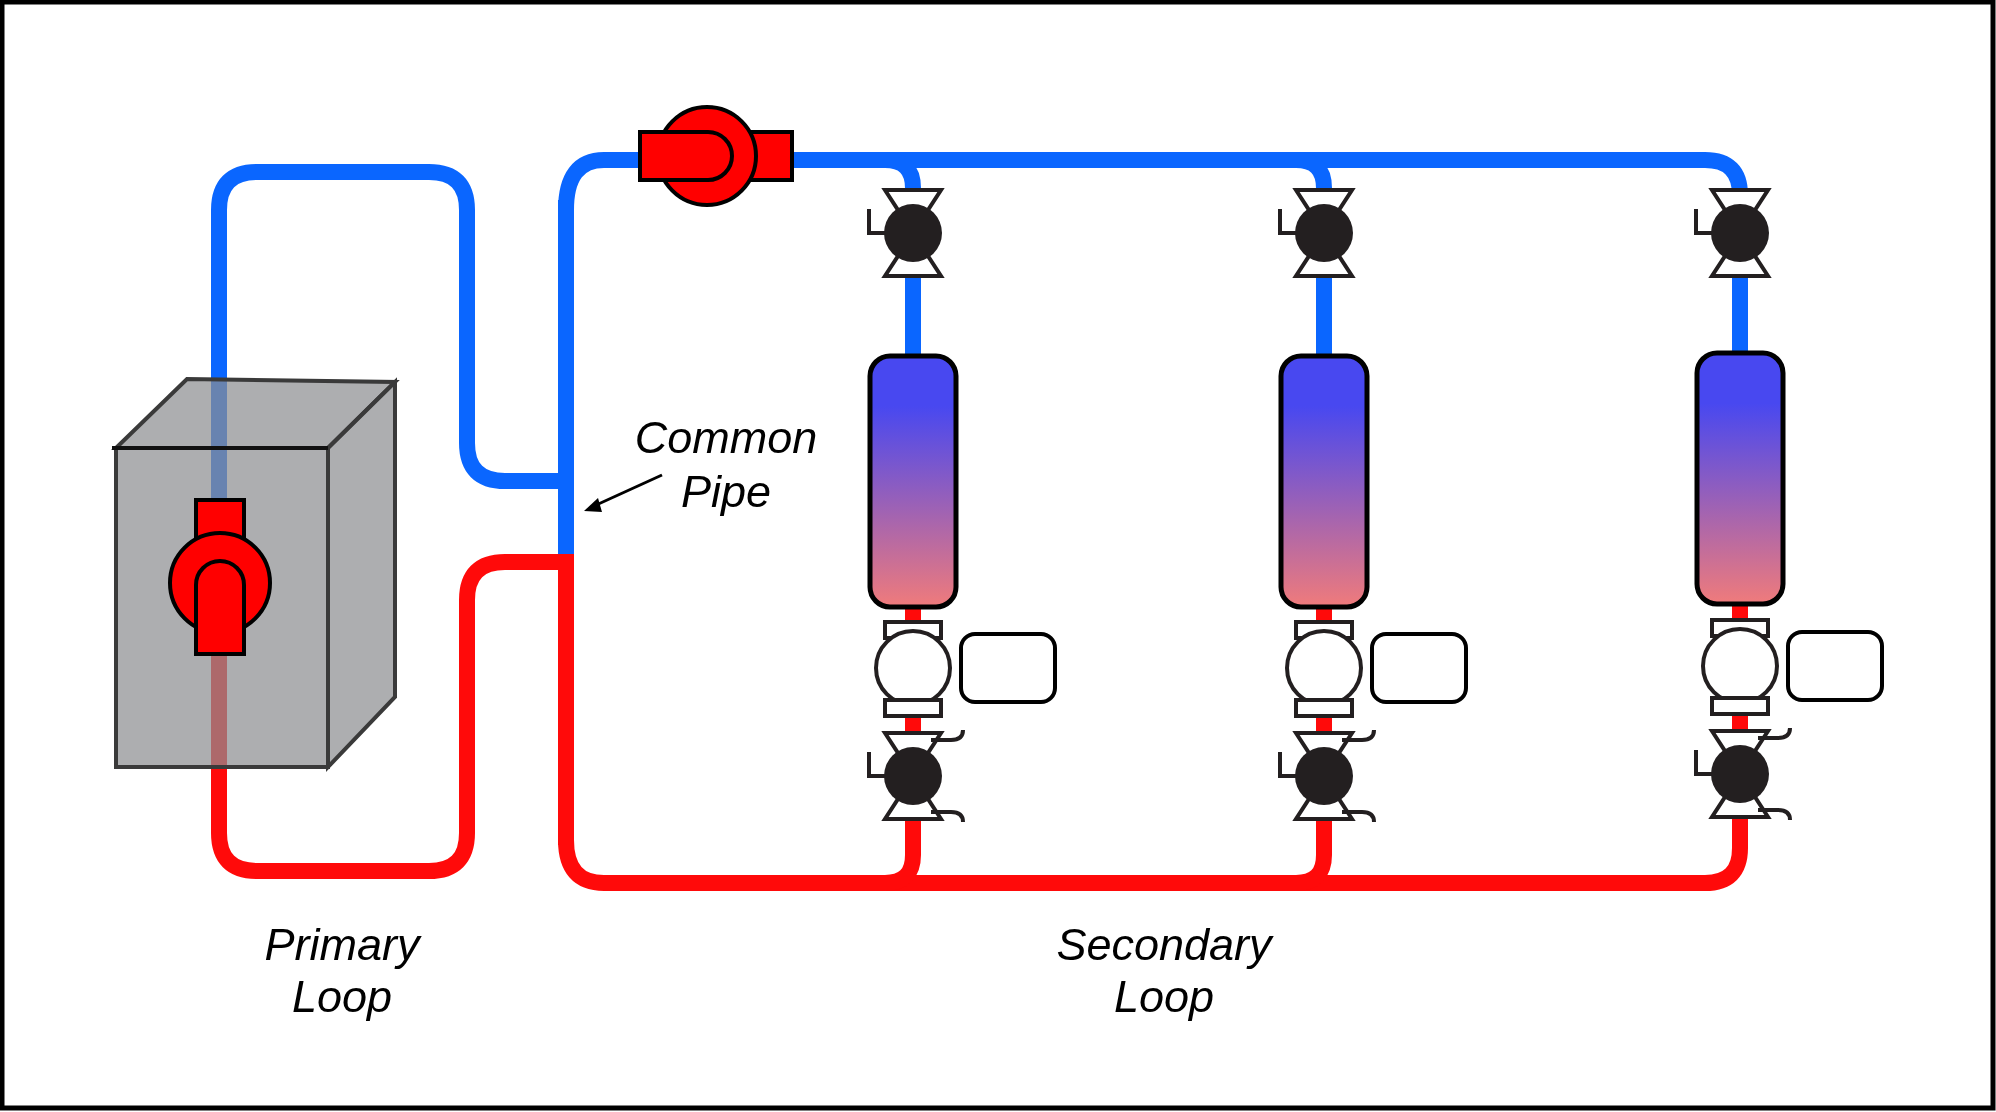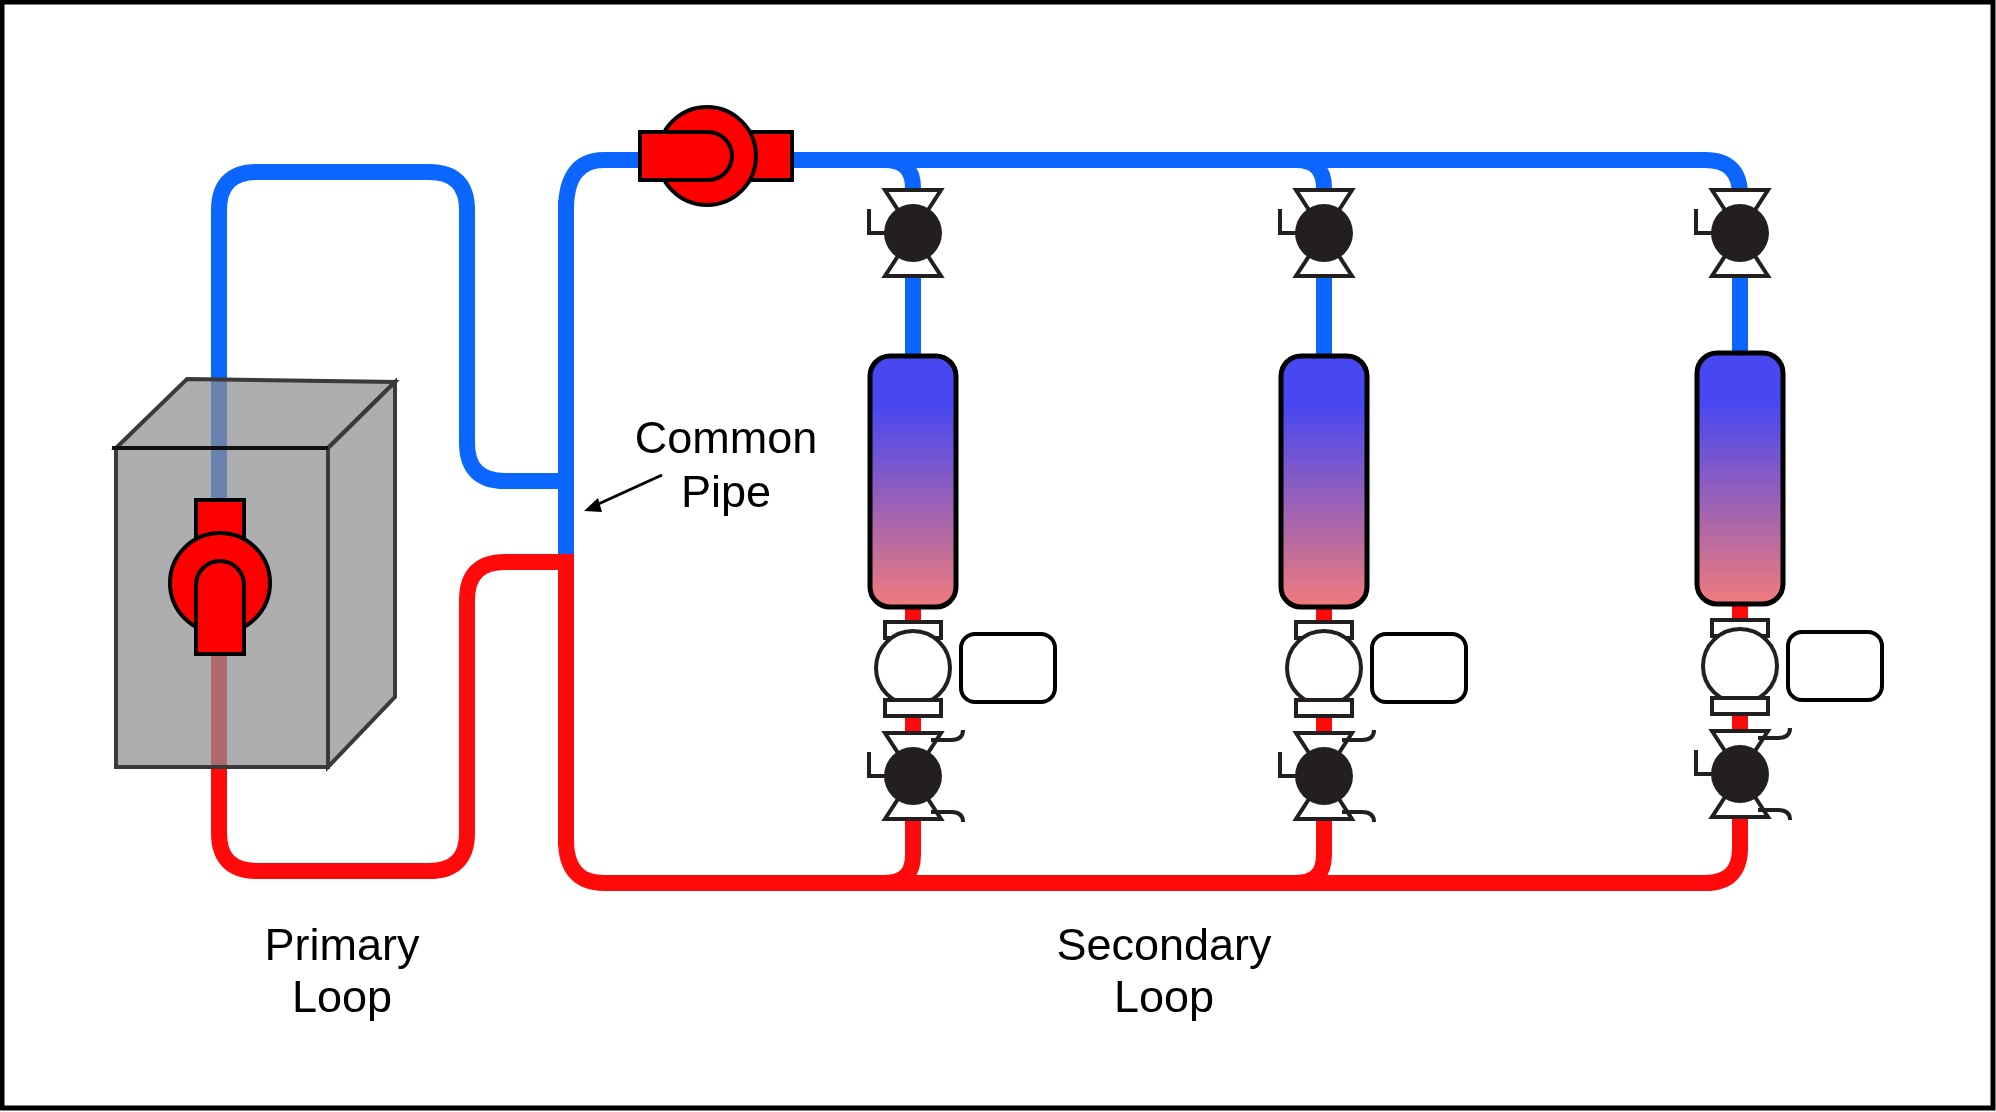--- a/index.html
+++ b/index.html
@@ -1,17 +1,17 @@
 <!DOCTYPE html>
 <html><head>
 <meta charset="utf-8">
 <style>
   html, body { margin: 0; padding: 0; background: #ffffff; }
   body { width: 1996px; height: 1112px; overflow: hidden; }
-  #stage { position: relative; width: 1996px; height: 1112px; }
+  #stage { position: relative; width: 1996px; height: 1112px; font-style: italic; }
   svg { position: absolute; left: 0; top: 0; }
   .lbl { font-family: "Liberation Sans", sans-serif; font-size: 45px; fill: #000; text-anchor: middle; transform-box: fill-box; }
   .pipe { fill: none; stroke-width: 16; stroke-linecap: butt; stroke-linejoin: round; }
 </style>
 </head>
 <body>
 
 <div id="stage">
 <svg id="dg" width="1996" height="1112" viewBox="0 0 1996 1112" xmlns="http://www.w3.org/2000/svg">
   <defs>

